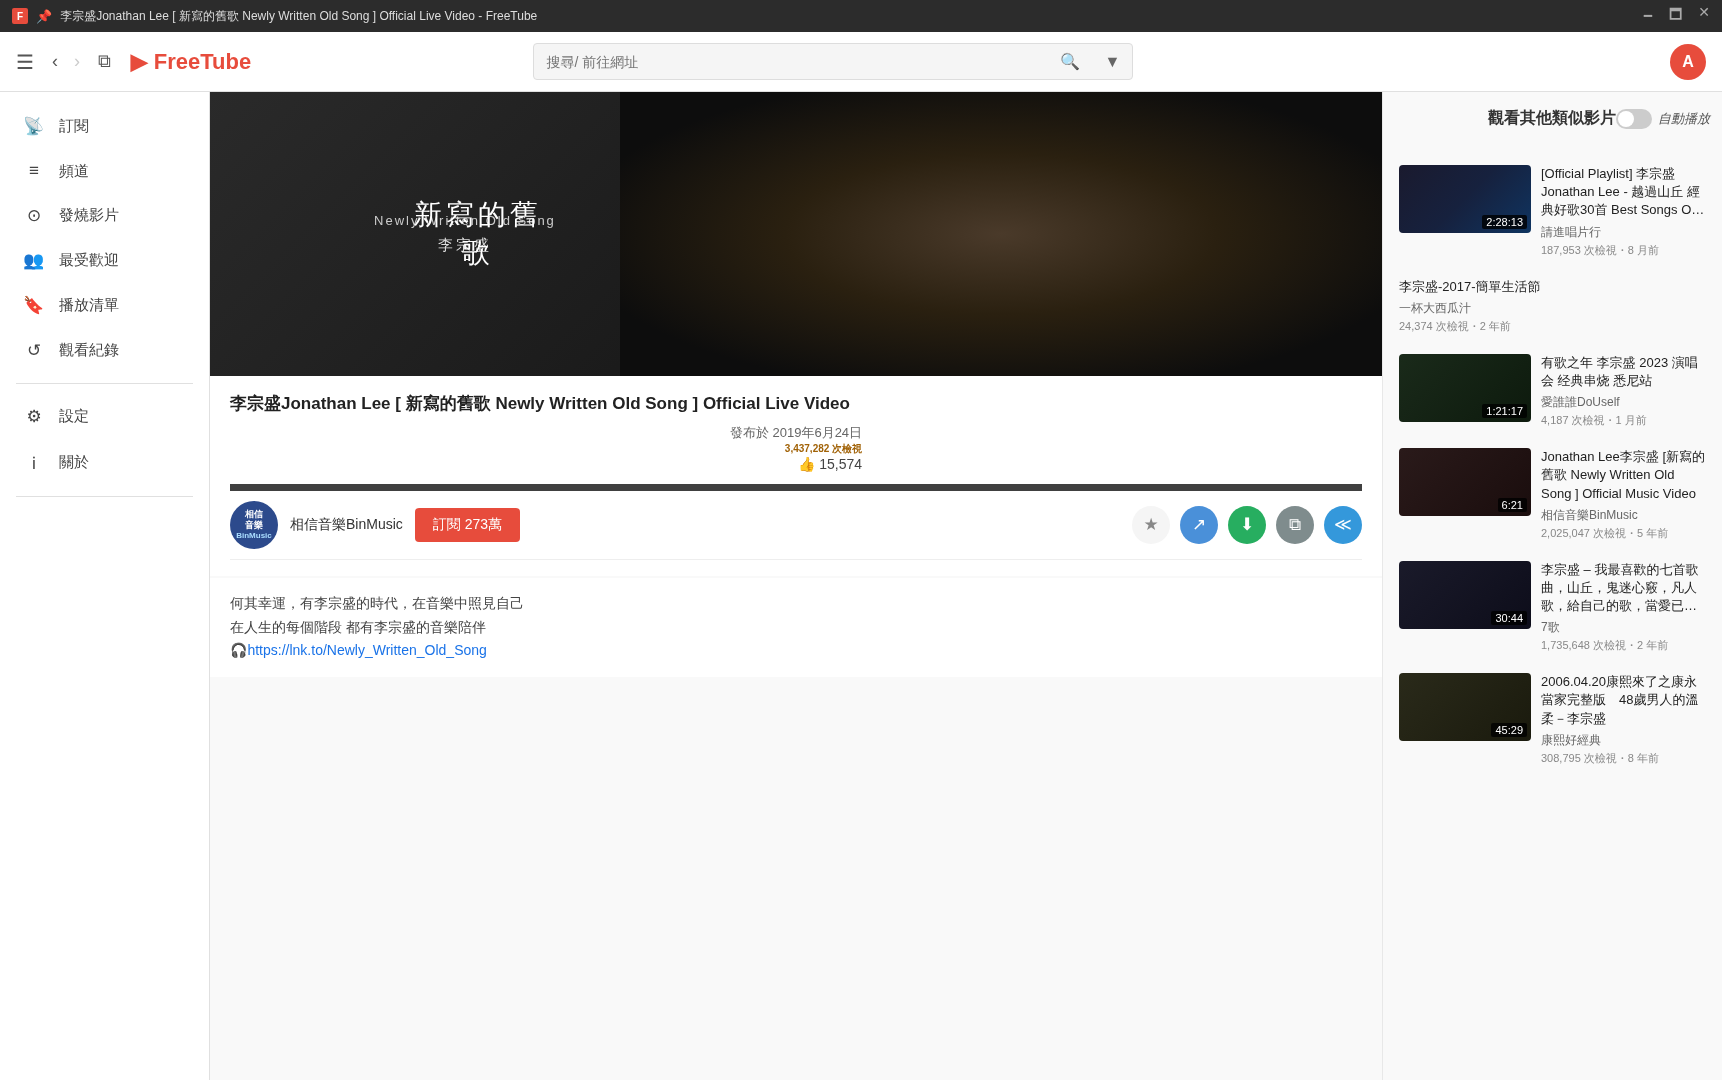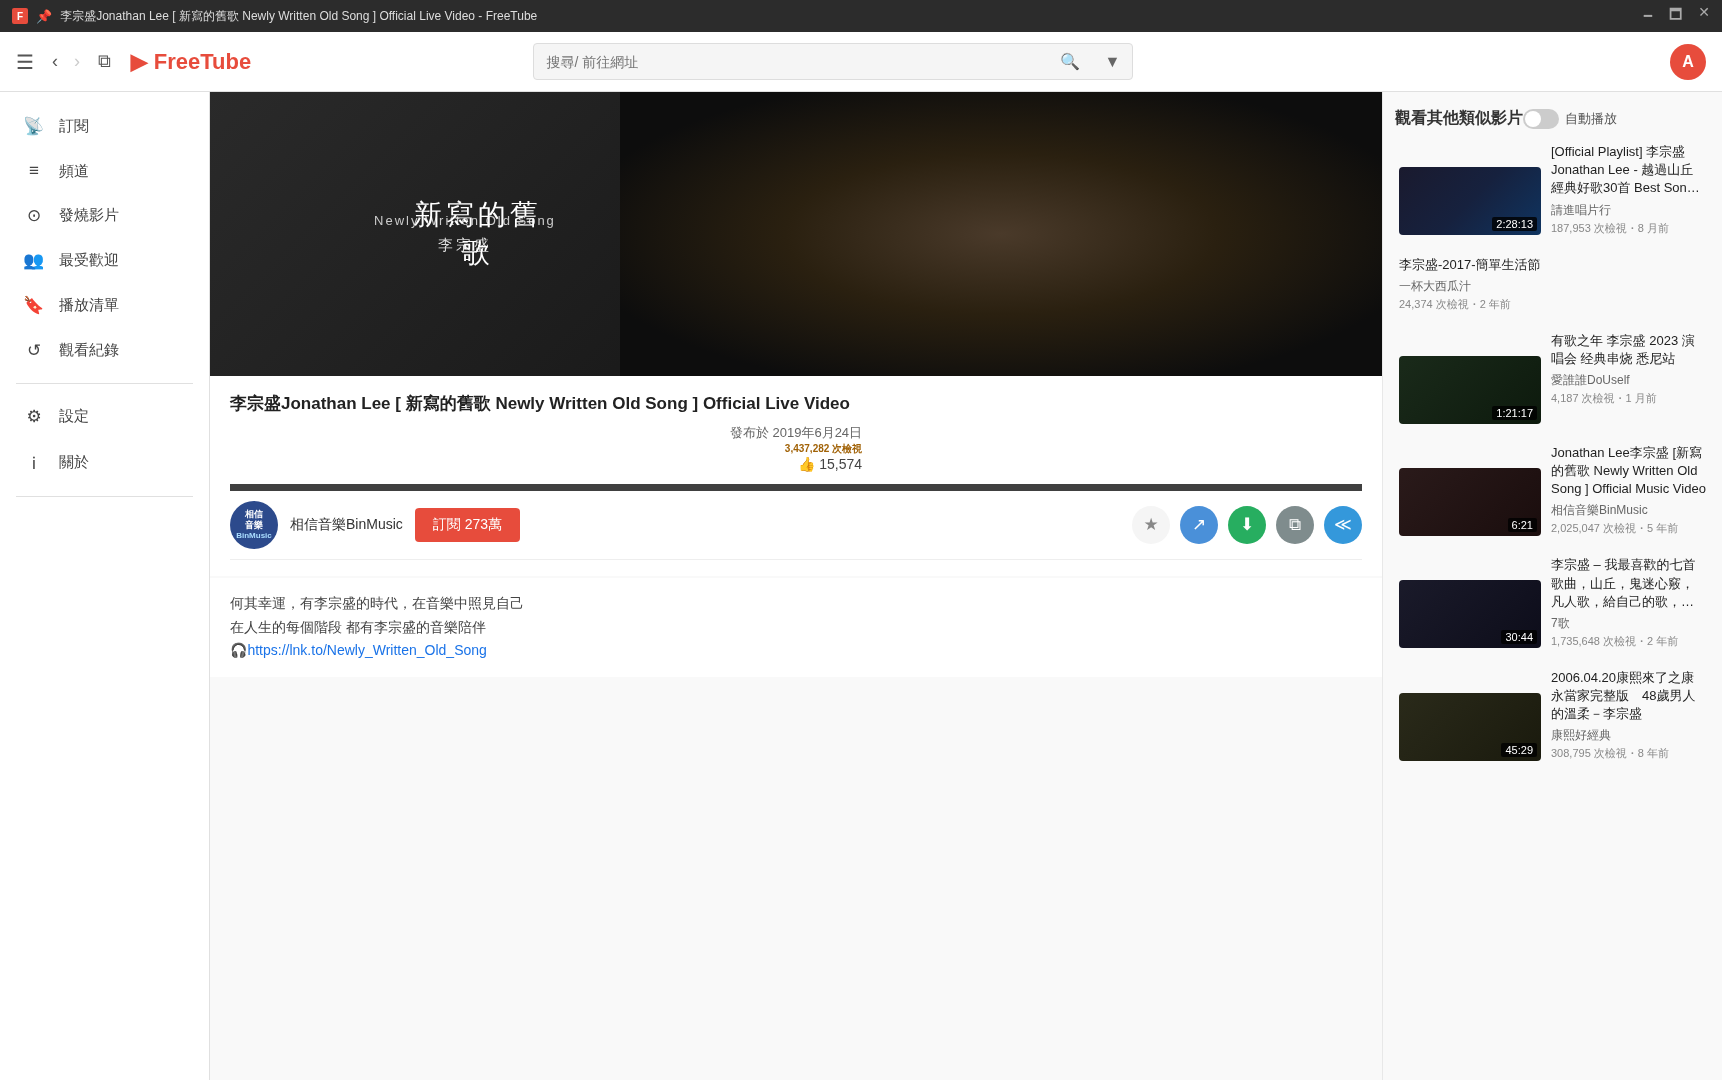--- a/index.html
+++ b/index.html
@@ -135,30 +135,30 @@
 
     
     .recommendations {
       width: 340px;
       flex-shrink: 0;
       background: #f9f9f9;
       overflow-y: auto;
       padding: 12px;
       border-left: 1px solid #e8e8e8;
     }
-    .rec-header { display: flex; align-items: center; justify-content: flex-start; margin-bottom: 6px; padding: 4px 0; }
+    .rec-header { display: flex; align-items: center; justify-content: flex-end; margin-bottom: 28px; padding: 4px 0; }
     .rec-title { font-size: 16px; font-weight: 600; color: #333; }
-    .autoplay-toggle { display: flex; align-items: center; gap: 6px; font-size: 13px; color: #555; }
+    .autoplay-toggle { display: flex; align-items: center; gap: 6px; font-size: 13px; color: #555; font-style: italic; }
     .toggle-switch { width: 36px; height: 20px; background: #ccc; border-radius: 10px; position: relative; cursor: pointer; }
     .toggle-switch.off { background: #ccc; }
     .toggle-knob { width: 16px; height: 16px; background: white; border-radius: 50%; position: absolute; top: 2px; left: 2px; transition: left 0.2s; }
 
     
     .rec-item { display: flex; gap: 10px; margin-bottom: 12px; cursor: pointer; padding: 4px; border-radius: 4px; }
-    .rec-thumb { width: 142px; height: 68px; flex-shrink: 0; background: #222; border-radius: 4px; overflow: hidden; position: relative; margin-top: 24px; }
+    .rec-thumb { width: 132px; height: 68px; flex-shrink: 0; background: #222; border-radius: 4px; overflow: hidden; position: relative; }
     .rec-duration { position: absolute; bottom: 4px; right: 4px; background: rgba(0,0,0,0.8); color: white; font-size: 11px; padding: 1px 4px; border-radius: 2px; }
     .rec-info { flex: 1; }
     .rec-video-title { font-size: 13px; font-weight: 500; color: #222; line-height: 1.4; margin-bottom: 4px; display: -webkit-box; -webkit-line-clamp: 3; -webkit-box-orient: vertical; overflow: hidden; }
     .rec-channel { font-size: 12px; color: #666; margin-bottom: 2px; }
     .rec-meta { font-size: 11px; color: #888; }
 
     ::-webkit-scrollbar { width: 6px; }
     ::-webkit-scrollbar-track { background: #f1f1f1; }
     ::-webkit-scrollbar-thumb { background: #ccc; border-radius: 3px; }
   </style>

